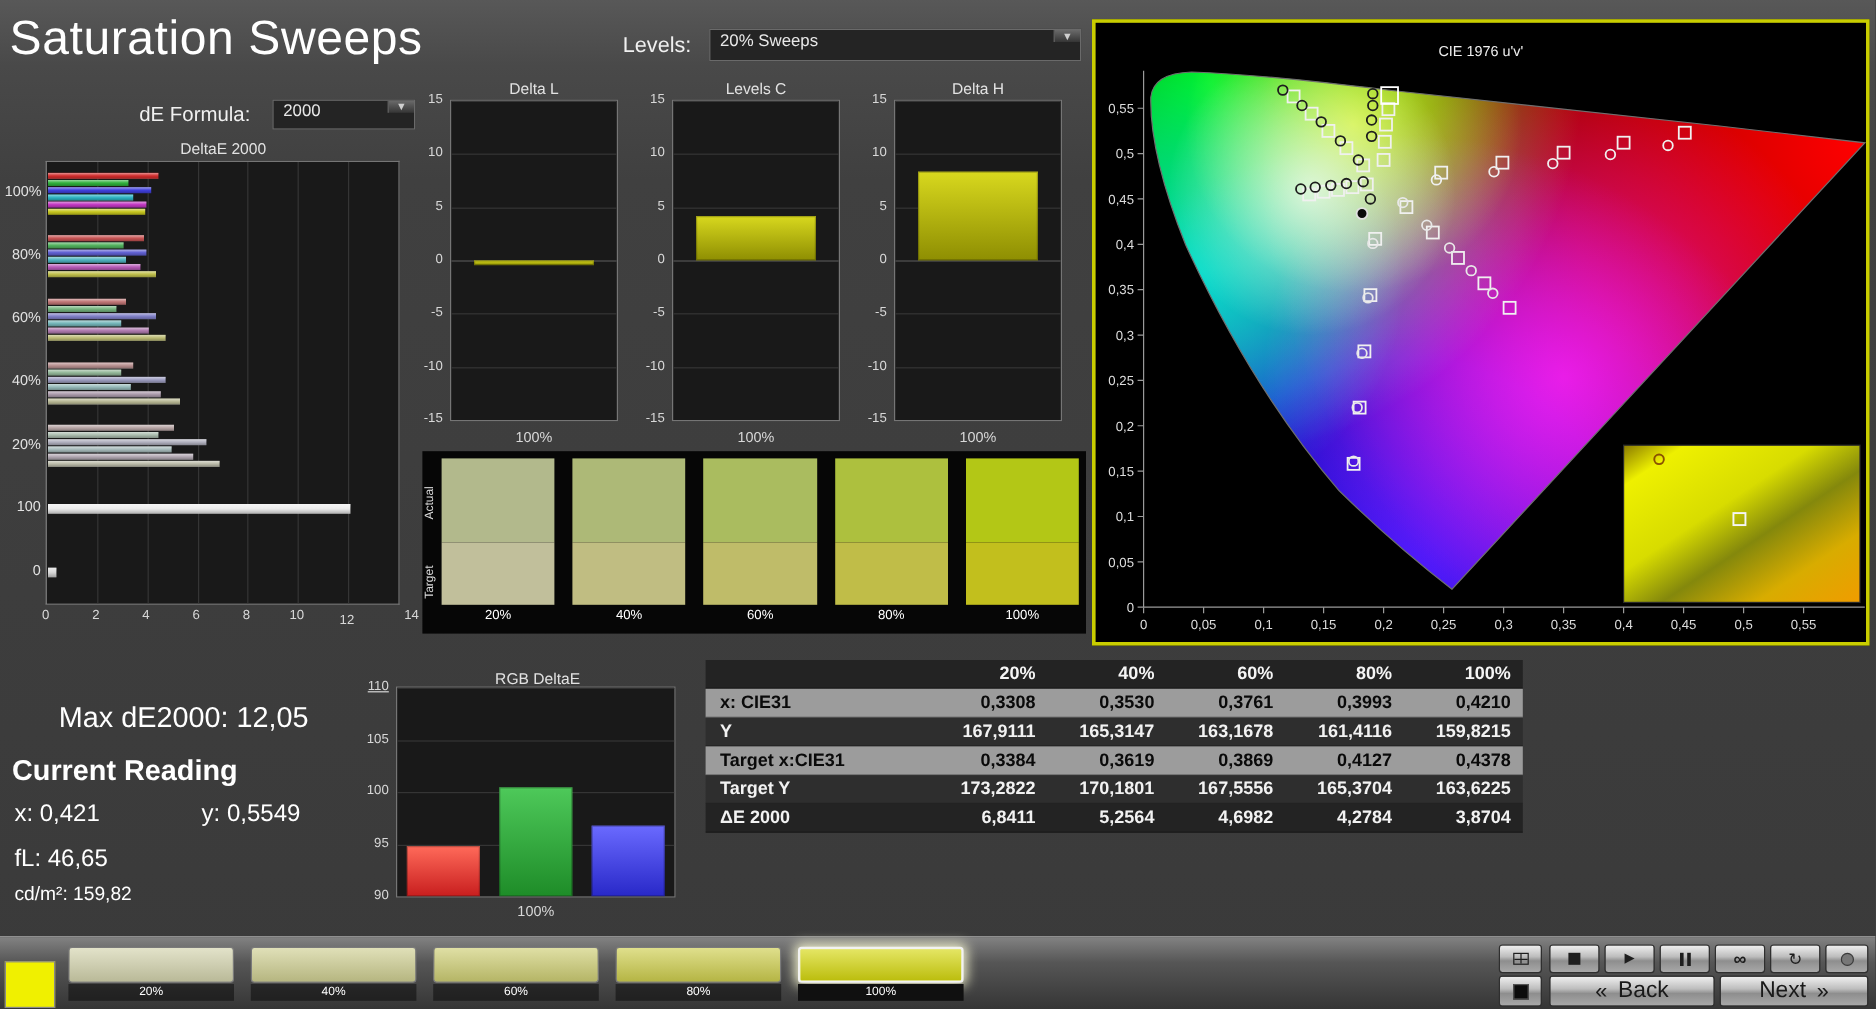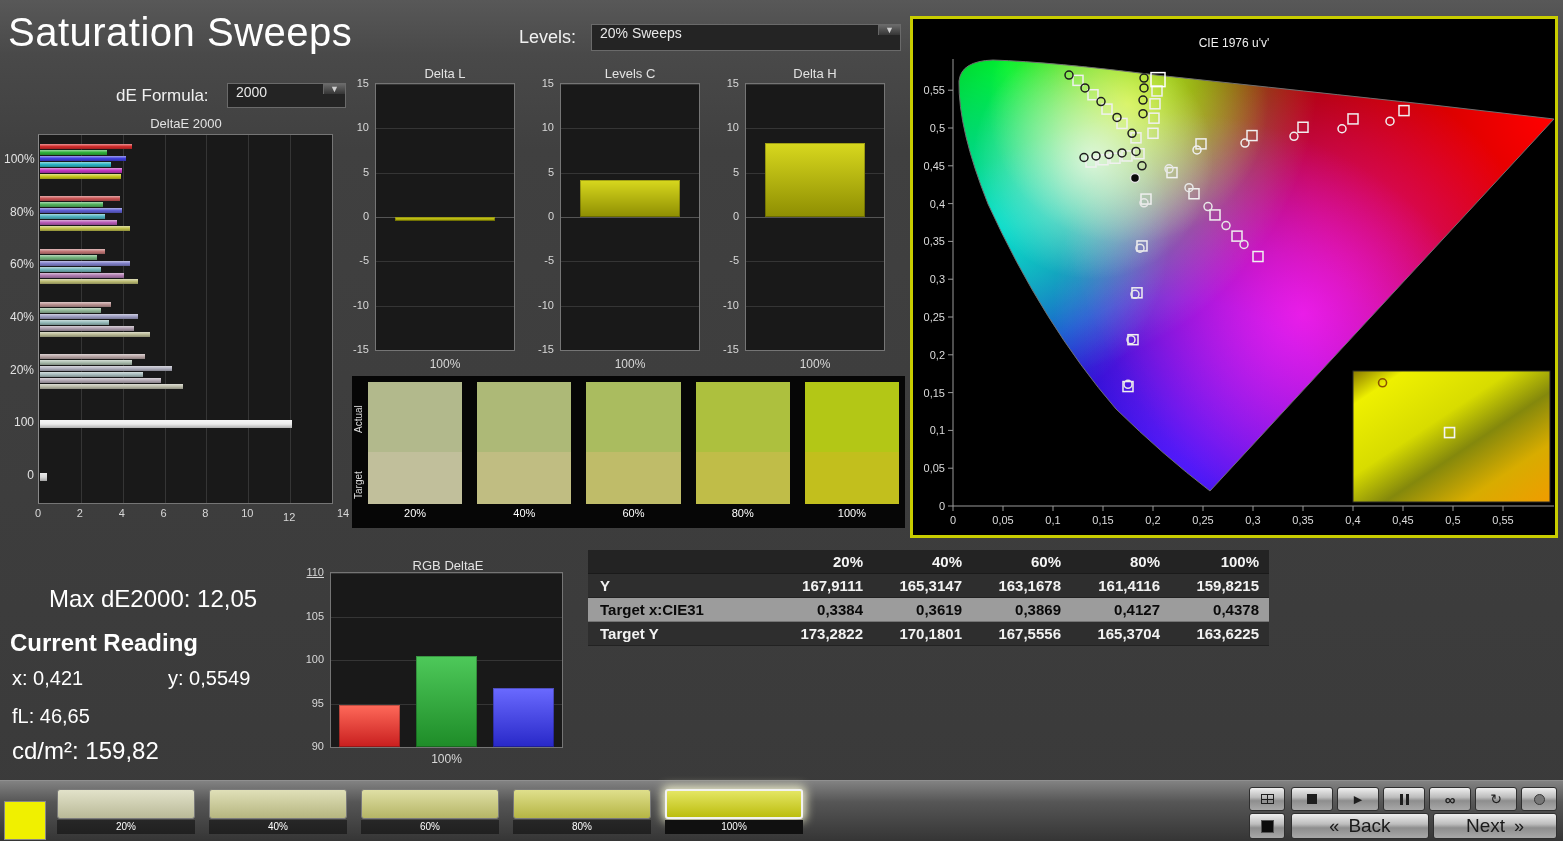--- a/index.html
+++ b/index.html
@@ -62,21 +62,21 @@
   #cie-svg text{fill:#dcdcdc;font-size:11px;font-family:"Liberation Sans",sans-serif;}
   #cie-svg .cie-title{font-size:12px;fill:#f0f0f0;}
 
   .stat{position:absolute;color:#ffffff;}
   #stat-avg{left:46px;top:548px;font-size:24px;}
   #stat-max{left:33px;top:585px;font-size:24px;margin-left:16px;}
   #stat-current{left:10px;top:629px;font-size:24px;font-weight:bold;}
   #stat-x{left:12px;top:667px;font-size:20px;}
   #stat-y{left:168px;top:667px;font-size:20px;}
   #stat-fl{left:12px;top:705px;font-size:20px;}
-  #stat-cd{left:12px;top:737px;font-size:24px;}
+  #stat-cd{left:12px;top:737px;font-size:16px;}
 
   #results-table{position:absolute;left:588px;top:550px;width:681px;font-size:15px;}
   .trow{display:flex;height:24px;line-height:24px;border-bottom:1px solid rgba(0,0,0,.25);}
   .trow.head{background:#232323;color:#f5f5f5;}
   .tcell{overflow:hidden;white-space:nowrap;font-weight:bold;}
   .tcell.label{width:186px;padding-left:12px;}
   .tcell.num{width:99px;text-align:right;padding-right:10px;}
   .tone-light{background:#9c9c9c;color:#0a0a0a;}
   .tone-mid{background:#868686;color:#0a0a0a;}
   .tone-dark{background:#2e2e2e;color:#f2f2f2;}
@@ -513,20 +513,28 @@
 
   <div id="results-table">
     <div class="trow head" id="table-head">
       <div class="tcell label"></div>
     <div class="tcell num">20%</div>
         <div class="tcell num">40%</div>
         <div class="tcell num">60%</div>
         <div class="tcell num">80%</div>
         <div class="tcell num">100%</div>
       </div>
+  <div class="trow tone-light">
+        <div class="tcell label">x: CIE31</div>
+        <div class="tcell num">0,3308</div>
+        <div class="tcell num">0,3530</div>
+        <div class="tcell num">0,3761</div>
+        <div class="tcell num">0,3993</div>
+        <div class="tcell num">0,4210</div>
+      </div>
       <div class="trow tone-dark">
         <div class="tcell label">Y</div>
         <div class="tcell num">167,9111</div>
         <div class="tcell num">165,3147</div>
         <div class="tcell num">163,1678</div>
         <div class="tcell num">161,4116</div>
         <div class="tcell num">159,8215</div>
       </div>
       <div class="trow tone-light">
         <div class="tcell label">Target x:CIE31</div>
@@ -537,20 +545,28 @@
         <div class="tcell num">0,4378</div>
       </div>
       <div class="trow tone-dark">
         <div class="tcell label">Target Y</div>
         <div class="tcell num">173,2822</div>
         <div class="tcell num">170,1801</div>
         <div class="tcell num">167,5556</div>
         <div class="tcell num">165,3704</div>
         <div class="tcell num">163,6225</div>
       </div>
+      <div class="trow tone-darker">
+        <div class="tcell label">ΔE 2000</div>
+        <div class="tcell num">6,8411</div>
+        <div class="tcell num">5,2564</div>
+        <div class="tcell num">4,6982</div>
+        <div class="tcell num">4,2784</div>
+        <div class="tcell num">3,8704</div>
+      </div>
     </div>
 
   <div id="bottom-bar">
     <div id="corner-swatch" style="background: rgb(240, 240, 0);"></div>
     <div id="patch-swatches">
         <div class="patch" style="left: 57px;">
           <div class="chip" style="background: linear-gradient(rgba(255, 255, 255, 0.35), rgba(0, 0, 0, 0.12)), rgb(211, 211, 173);"></div>
           <div class="plabel">20%</div>
         </div>
         <div class="patch" style="left: 209px;">

